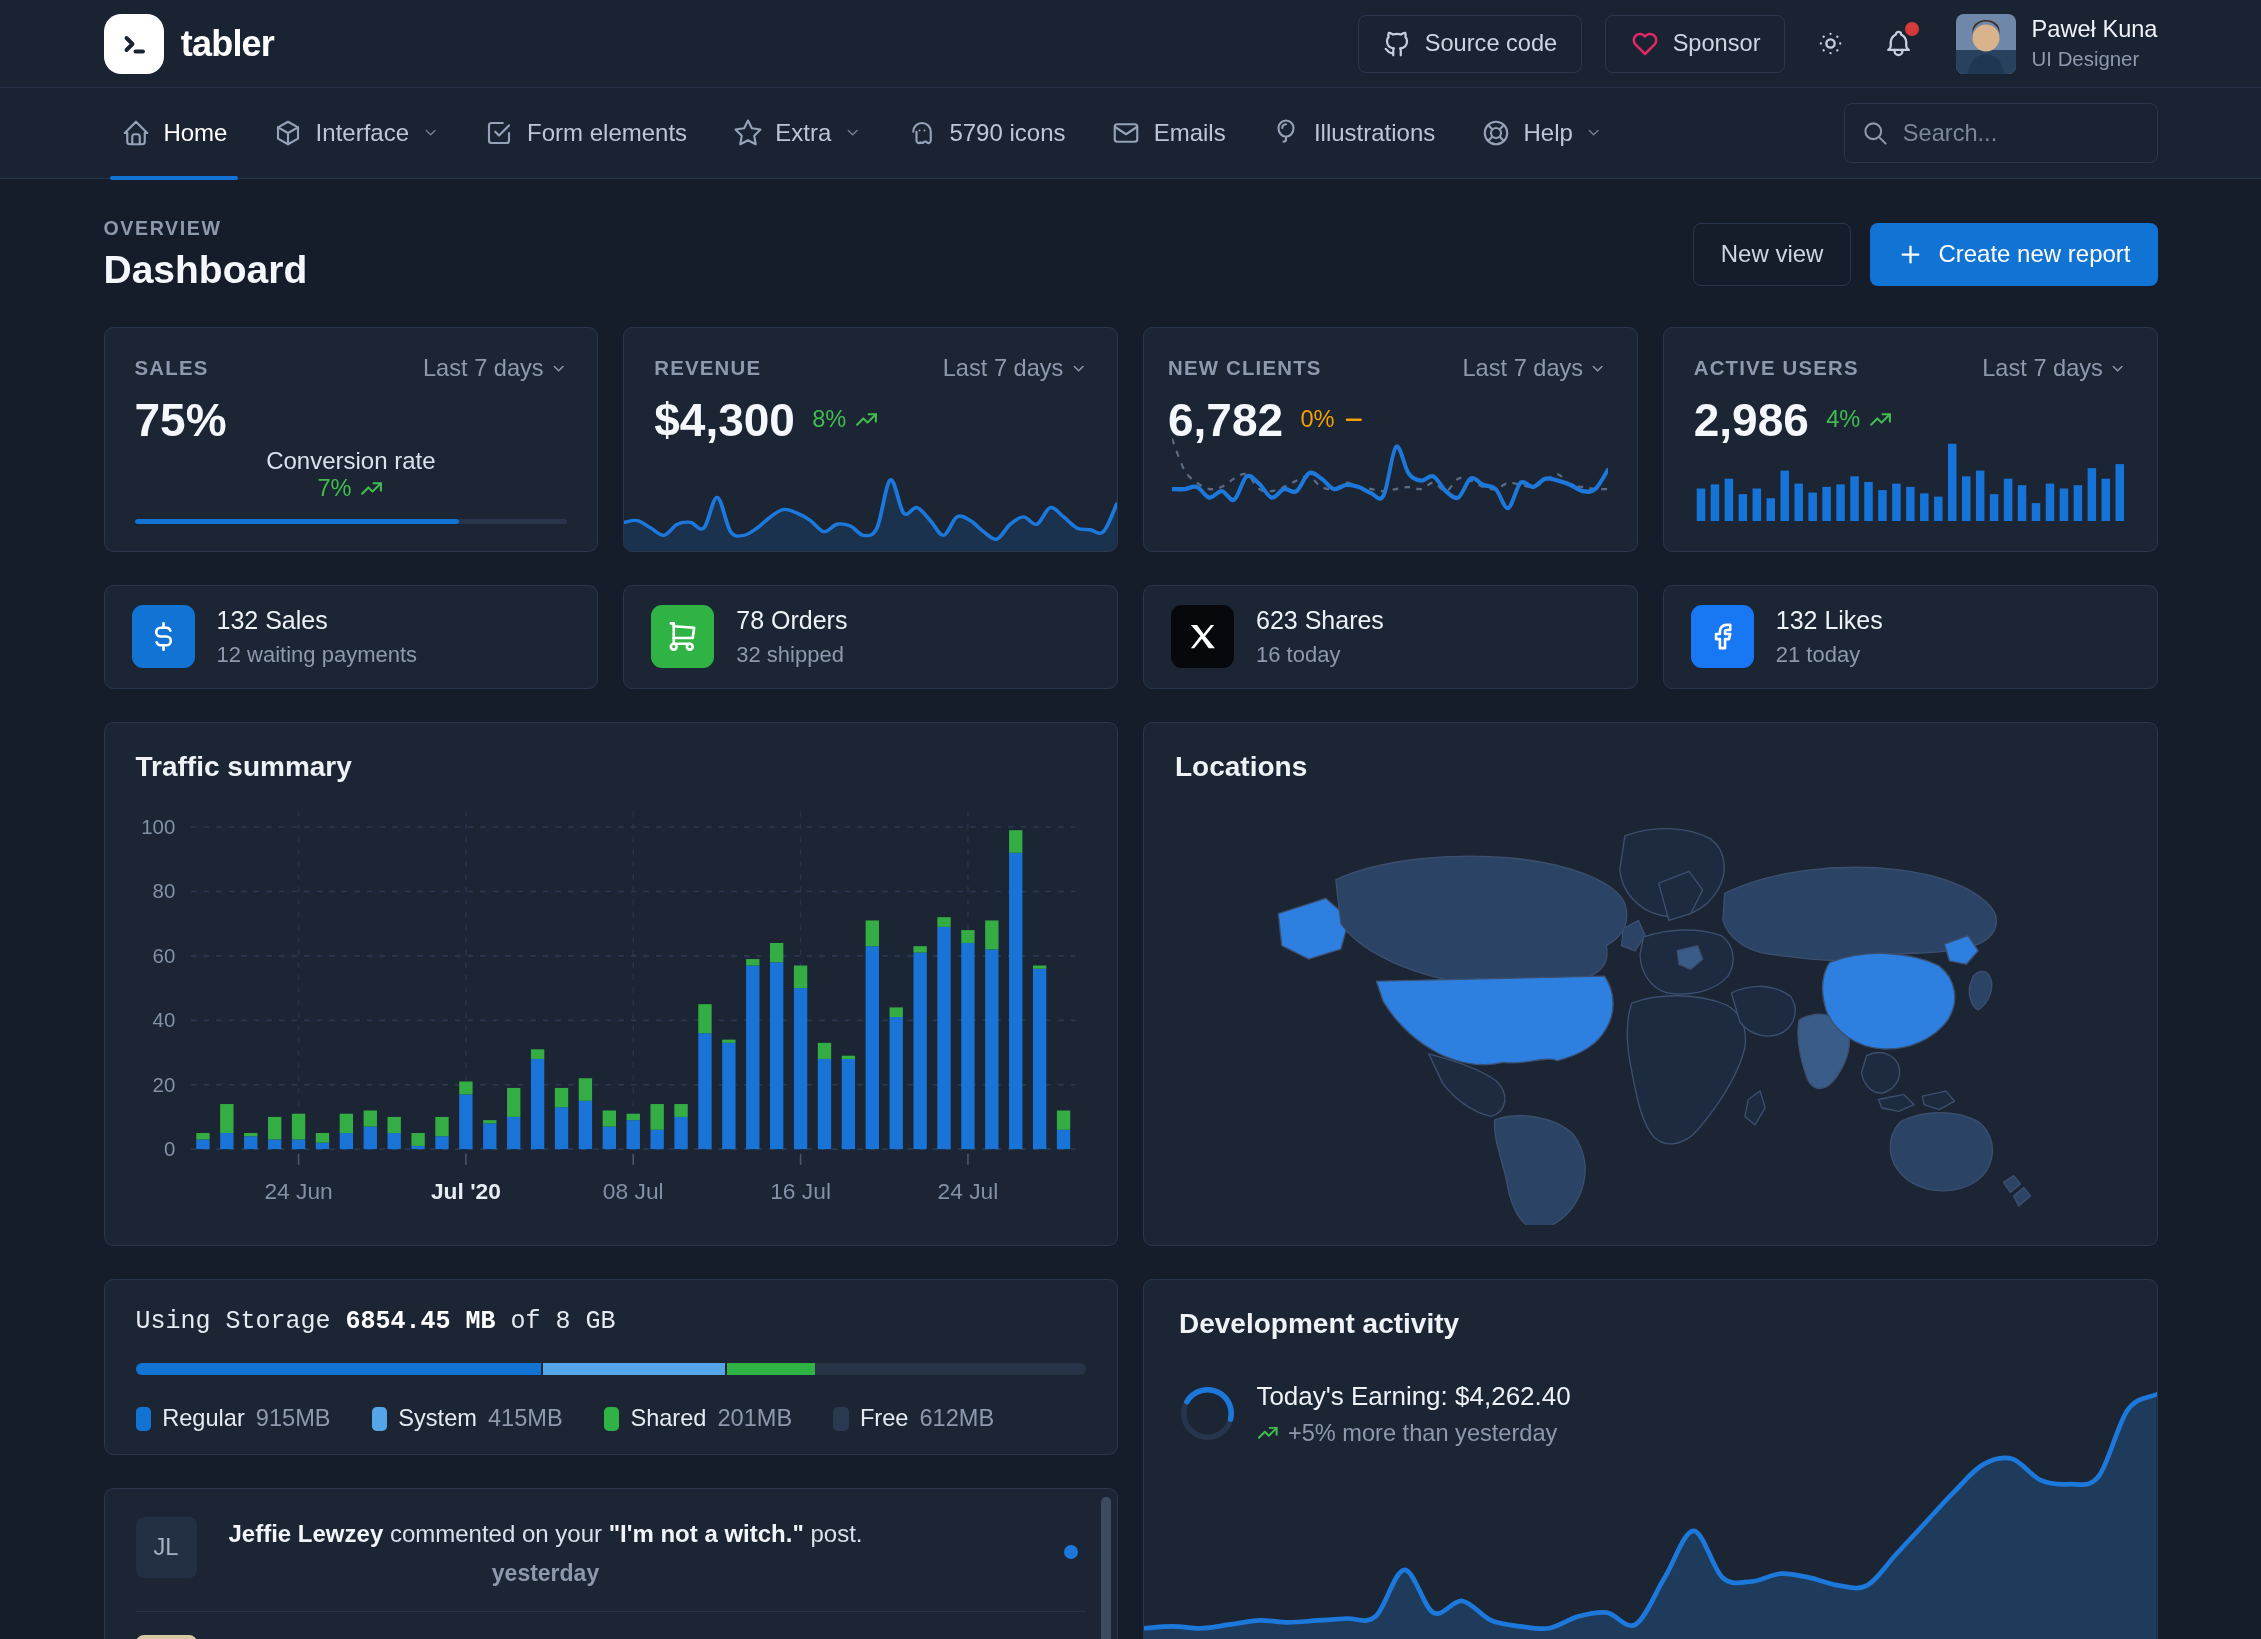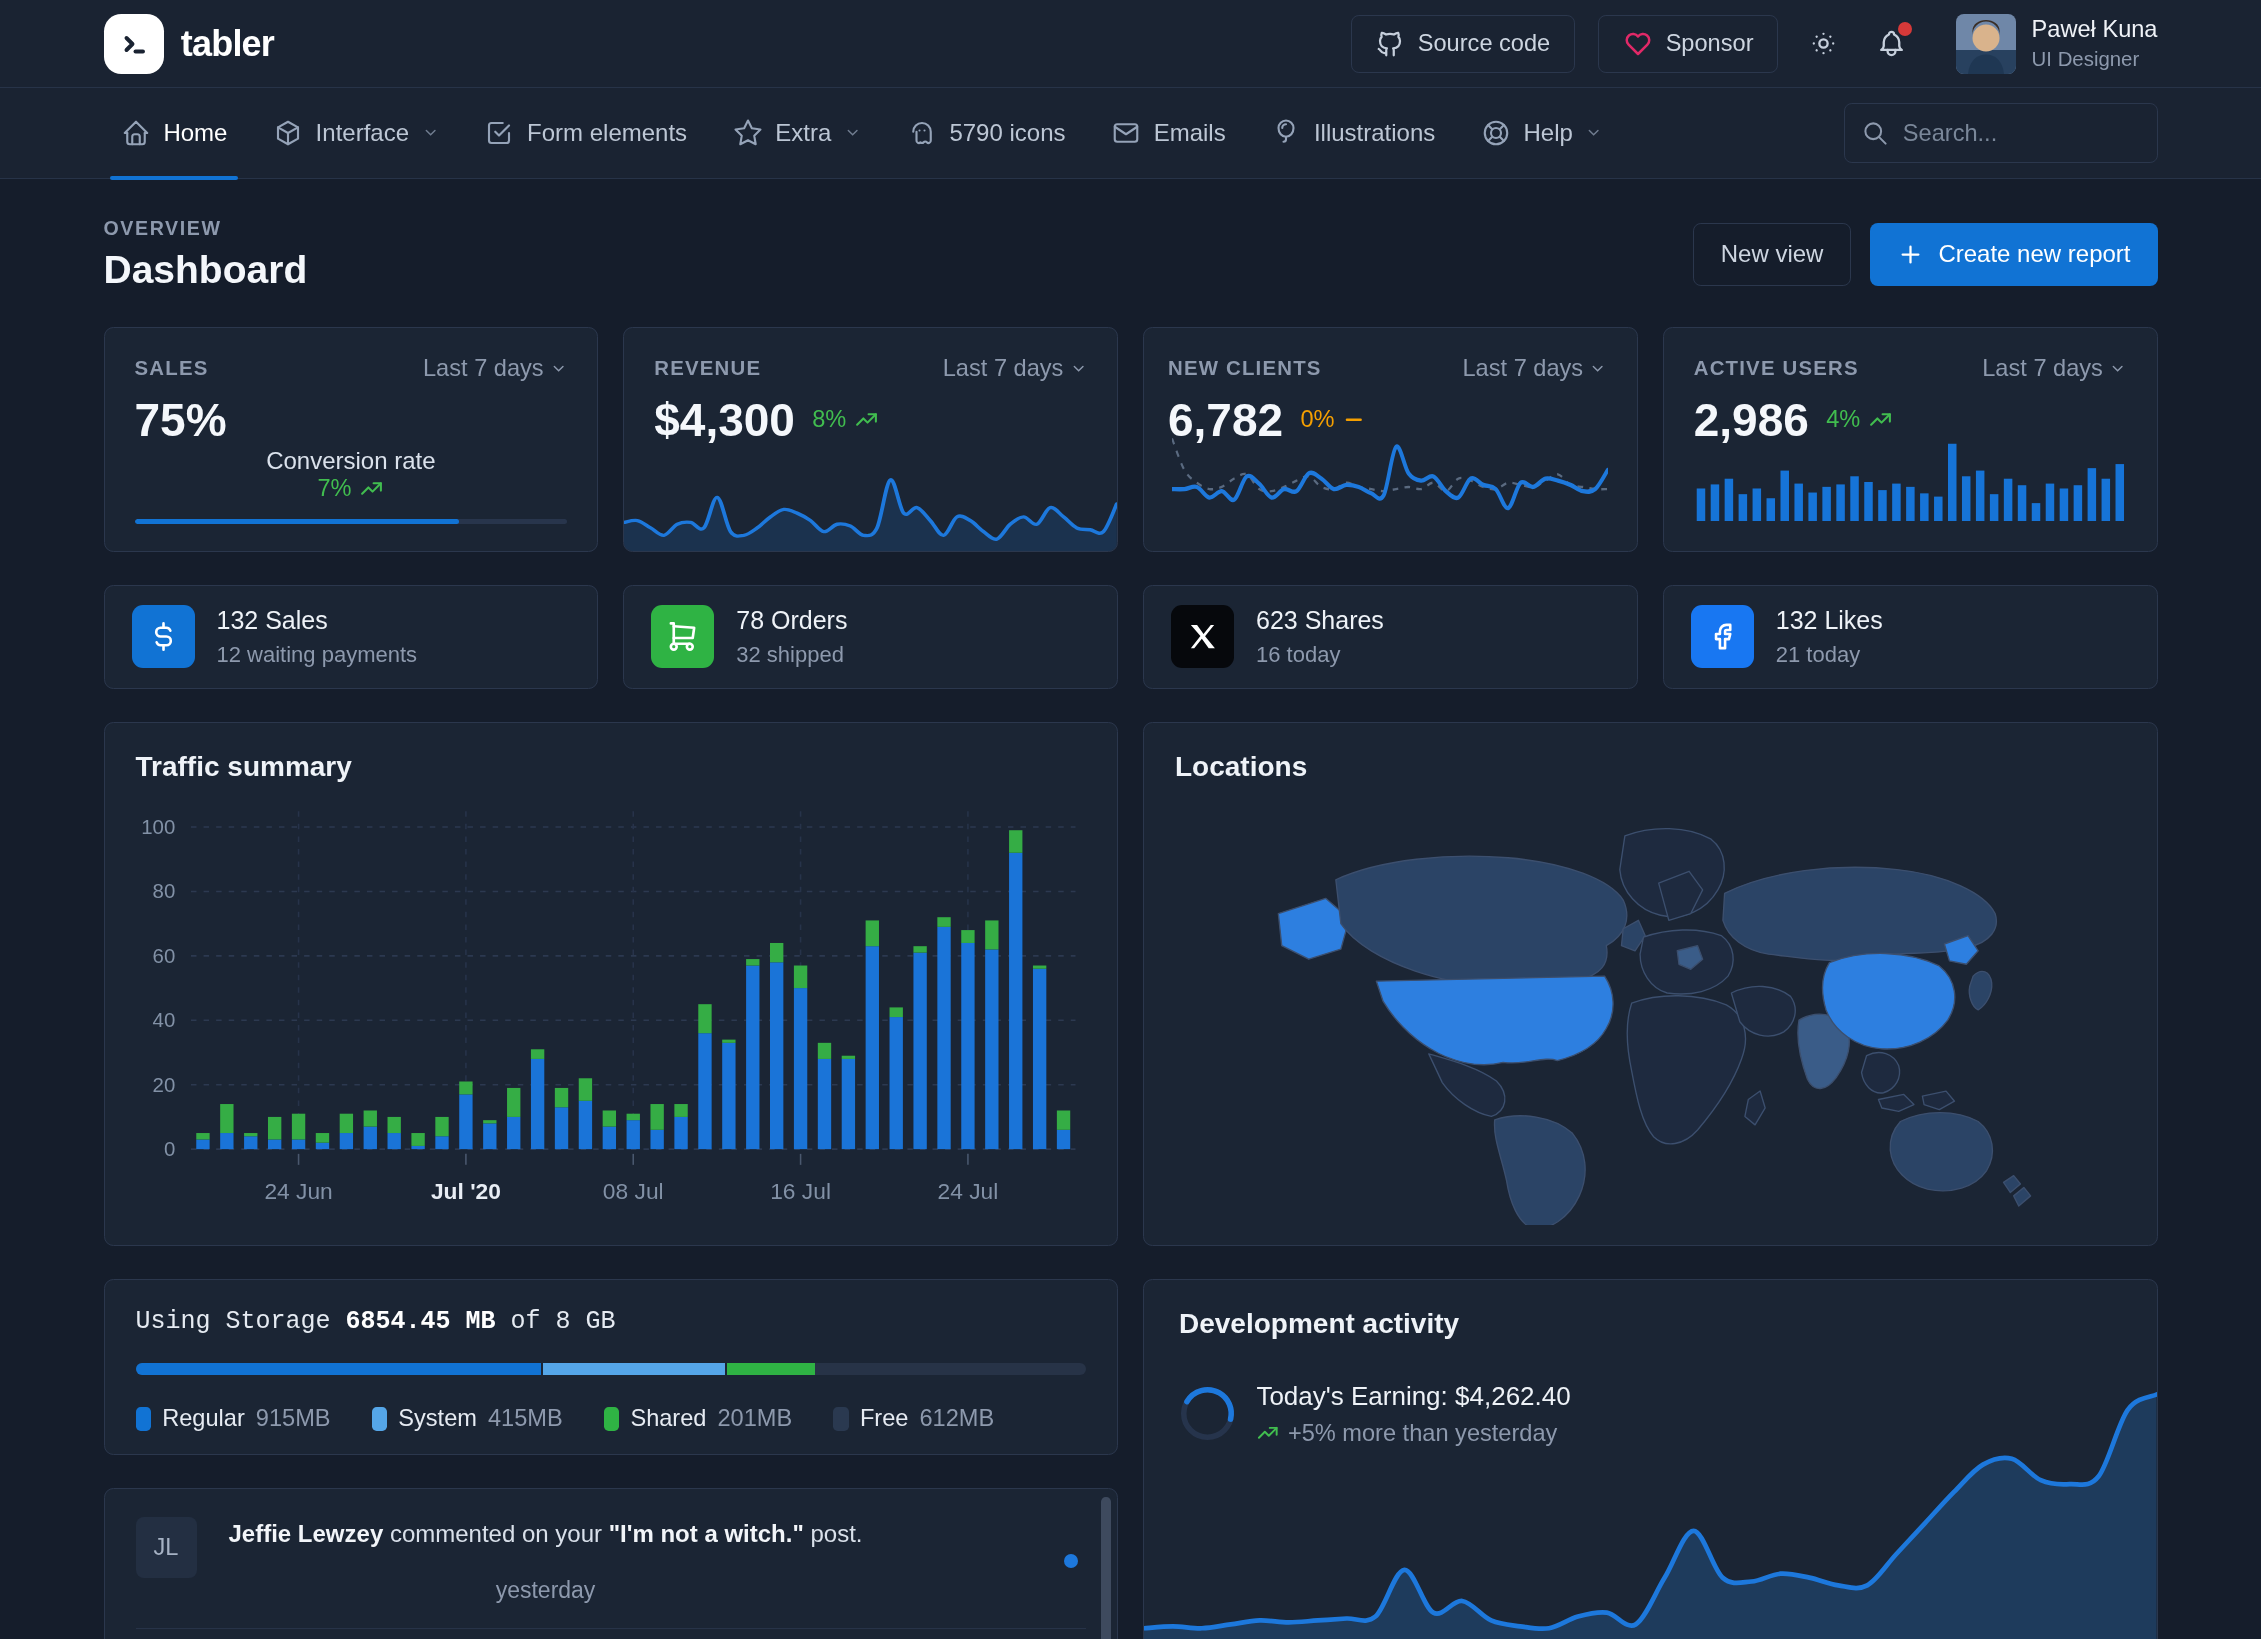--- a/index.html
+++ b/index.html
@@ -19,21 +19,21 @@
   
   .topbar{height:88px;background:var(--bar-bg);border-bottom:1.6px solid var(--border-soft);}
   .topbar .container{height:100%;display:flex;align-items:center;justify-content:space-between;}
   .brand{display:flex;align-items:center;gap:17.3px;}
   .brand-mark{width:60px;height:60px;background:#ffffff;border-radius:17.3px;display:flex;align-items:center;justify-content:center;}
   .brand-name{font-size:36px;font-weight:bold;letter-spacing:-0.8px;color:#fff;}
   .topbar-right{display:flex;align-items:center;gap:23.6px;}
   .btn{display:inline-flex;align-items:center;gap:12.6px;height:58px;padding:0 23.6px;border:1.6px solid var(--border);border-radius:7.9px;background:transparent;color:var(--text-soft);font-size:23.6px;font-family:inherit;cursor:pointer;}
   .icon-btn{position:relative;width:44px;height:44px;display:flex;align-items:center;justify-content:center;color:#c6cfdc;cursor:pointer;}
   .dot-badge{position:absolute;top:0;right:1.6px;width:14px;height:14px;border-radius:50%;background:var(--c-red);}
-  .user{display:flex;align-items:center;gap:15.7px;margin-left:19px;cursor:pointer;}
+  .user{display:flex;align-items:center;gap:15.7px;margin-left:12px;cursor:pointer;}
   .avatar{width:60px;height:60px;border-radius:7.9px;overflow:hidden;flex:none;}
   .user-meta{display:flex;flex-direction:column;gap:4.7px;}
   .user-name{font-size:23.6px;color:#f0f3f8;}
   .user-role{font-size:20.4px;color:var(--muted);}
 
   
   .navbar{height:91px;background:var(--bar-bg);border-bottom:1.6px solid var(--border-soft);}
   .navbar .container{height:100%;display:flex;align-items:center;justify-content:space-between;}
   .nav-items{display:flex;align-items:stretch;height:100%;list-style:none;gap:11px;}
   .nav-item{position:relative;display:flex;align-items:center;gap:12.6px;padding:0 17.3px;font-size:24px;color:#bcc6d4;cursor:pointer;}
@@ -105,21 +105,21 @@
   .legend-label{color:#e6ebf2;}
   .legend-val{color:var(--muted);}
 
   
   .activity{min-height:330px;padding:4.7px 31px;overflow:hidden;}
   .act-item{display:flex;gap:32px;padding:23.6px 31px 23.6px 0;align-items:flex-start;position:relative;text-align:center;}
   .act-item + .act-item{border-top:1.6px solid var(--border-soft);}
   .act-avatar{width:61px;height:61px;border-radius:7.9px;overflow:hidden;flex:none;display:flex;align-items:center;justify-content:center;background:#232f42;color:#a6b2c4;font-size:23.6px;}
   .act-text{font-size:24px;color:#d9e0ea;line-height:1.45;}
   .act-text b{color:#f2f5f9;}
-  .act-time{font-size:23px;color:var(--muted);margin-top:25px;}
+  .act-time{font-size:23px;color:var(--muted);margin-top:8px;font-weight:bold;}
   .unread{position:absolute;right:7.9px;top:50%;margin-top:-7px;width:14px;height:14px;border-radius:50%;background:#1d78dc;}
   .act-scrollbar{position:absolute;top:7.9px;right:6.3px;width:9.4px;height:157px;border-radius:4.7px;background:#3e4a5e;}
 
   
   .dev{height:550px;padding:28px 35px;overflow:hidden;}
   .earning{display:flex;align-items:center;gap:20.4px;margin-top:41px;position:relative;z-index:2;}
   .earning-title{font-size:26px;color:#eef2f7;}
   .earning-delta{display:flex;align-items:center;gap:7.9px;font-size:23.6px;color:var(--muted);margin-top:7.9px;}
   .earning-delta .tiny-trend{color:#41bd4f;}
   .dev-chart{position:absolute;left:0;right:0;top:63px;height:487px;width:100%;z-index:1;}

